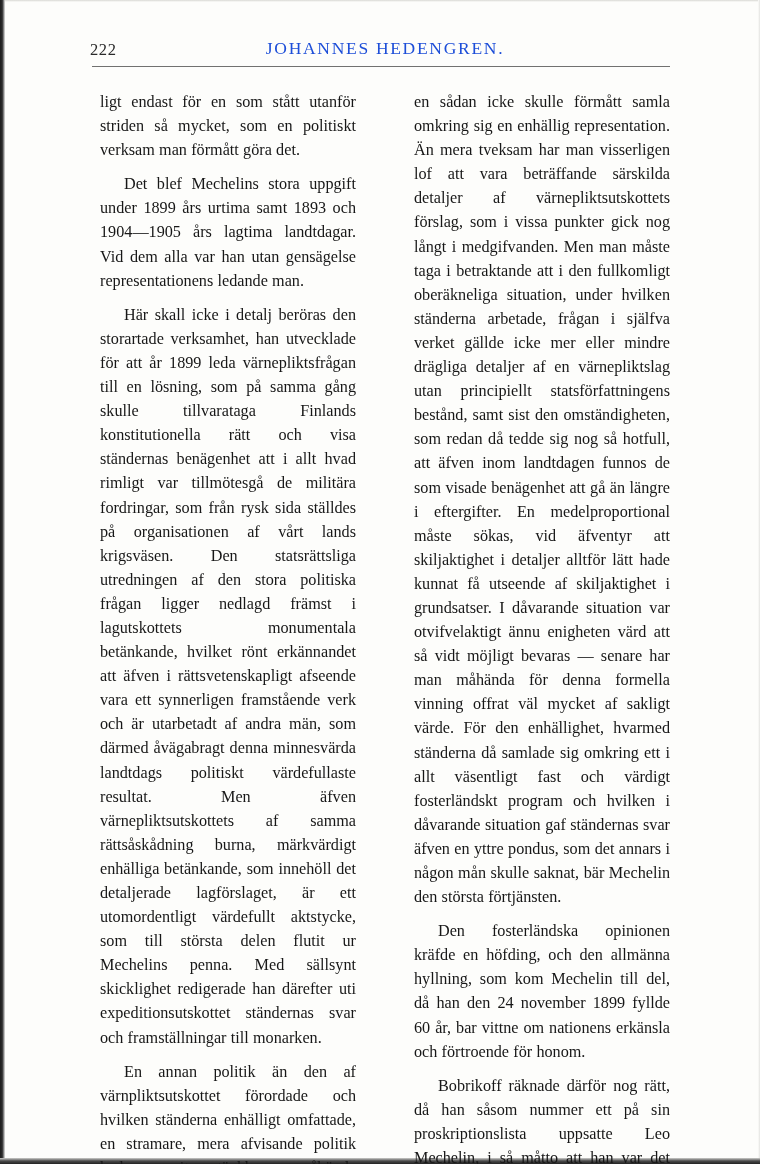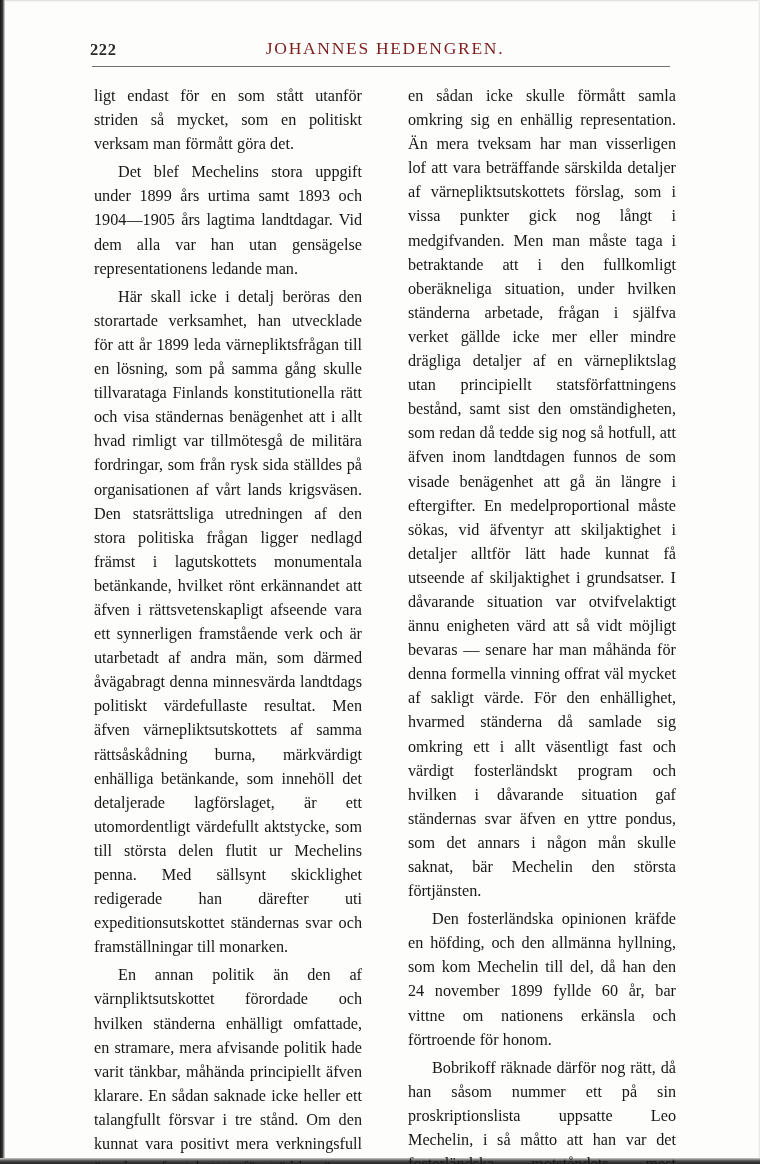--- a/index.html
+++ b/index.html
@@ -50,31 +50,30 @@
     width: 590px;
     height: 30px;
   }
   #folio {
     position: absolute;
     left: 0;
     top: 4px;
     font-size: 16.5px;
     letter-spacing: 0.6px;
     color: #2a2a2a;
-    font-weight: bold;
   }
   #running-title {
     position: absolute;
     left: 0;
     top: 2px;
     width: 590px;
     text-align: center;
     font-size: 17.5px;
     letter-spacing: 1.7px;
-    color: #7f1d1d;
+    color: #1d4ed8;
   }
   #header-rule {
     position: absolute;
     left: 92px;
     top: 66px;
     width: 578px;
     height: 1px;
     background: #3a3a3a;
     opacity: 0.72;
   }
@@ -85,21 +84,21 @@
     left: 90px;
     top: 80px;
     width: 590px;
     display: flex;
     gap: 38px;
   }
   .column {
     width: 276px;
   }
   .column p {
-    margin: 4px;
+    margin: 10px;
     font-size: 16.2px;
     line-height: 24.1px;
     text-align: justify;
     text-justify: inter-word;
     -webkit-hyphens: none;
     hyphens: none;
     color: #171717;
     word-spacing: 0.2px;
   }
   .column p.indent {

